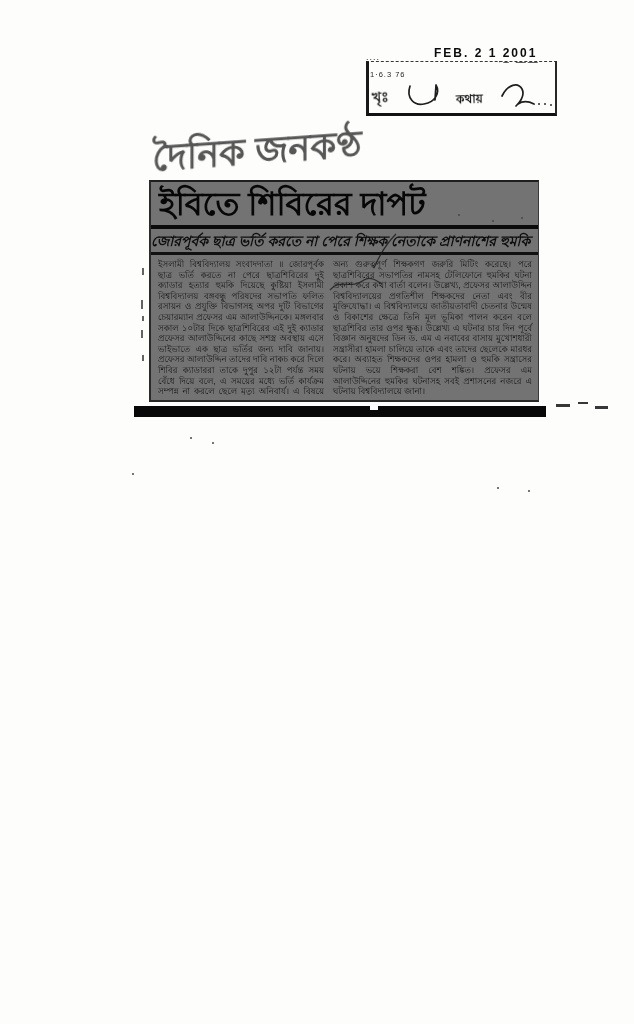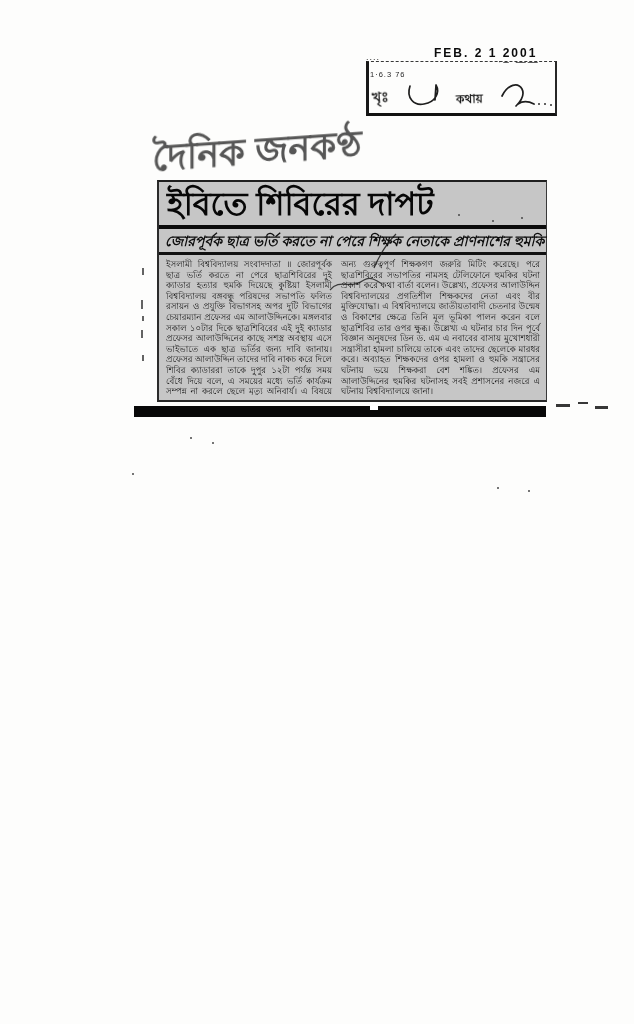--- a/index.html
+++ b/index.html
@@ -28,32 +28,32 @@
   .sig{position:absolute;}
   
   .paper-name{
     position:absolute;left:152px;top:120px;width:260px;
     font-size:37px;font-weight:bold;color:#3d3d3d;
     transform:rotate(-4deg) skewX(-4deg);
     filter:blur(.45px);opacity:.85;white-space:nowrap;
   }
   
   .clipping{
-    position:absolute;left:157px;top:180px;width:390px;height:222px;
+    position:absolute;left:149px;top:180px;width:390px;height:222px;
     border-top:2px solid #232323;border-left:2px solid #2e2e2e;
     border-right:1px solid #3c3c3c;border-bottom:2px solid #2b2b2b;
-    background:#7dd3fc;box-sizing:border-box;
+    background:#737373;box-sizing:border-box;
   }
   .headline{
     padding:3px 6px 2px 8px;font-size:32px;line-height:38px;font-weight:800;
     color:#0c0c0c;white-space:nowrap;filter:blur(.25px);
     border-bottom:4px solid #0f0f0f;
   }
   .subheadline{
-    padding:3px 4px 2px 6px;font-size:14px;line-height:18px;font-weight:bold;
+    padding:3px 4px 2px 0;font-size:14px;line-height:18px;font-weight:bold;
     font-style:italic;color:#111;white-space:nowrap;filter:blur(.25px);
     border-bottom:3px solid #151515;
   }
   .body-cols{
     display:flex;gap:9px;padding:4px 6px 0 7px;height:136px;overflow:hidden;
   }
   .col{
     font-size:8.6px;line-height:10.6px;text-align:justify;color:#1a1a1a;
     filter:blur(.22px);
   }

